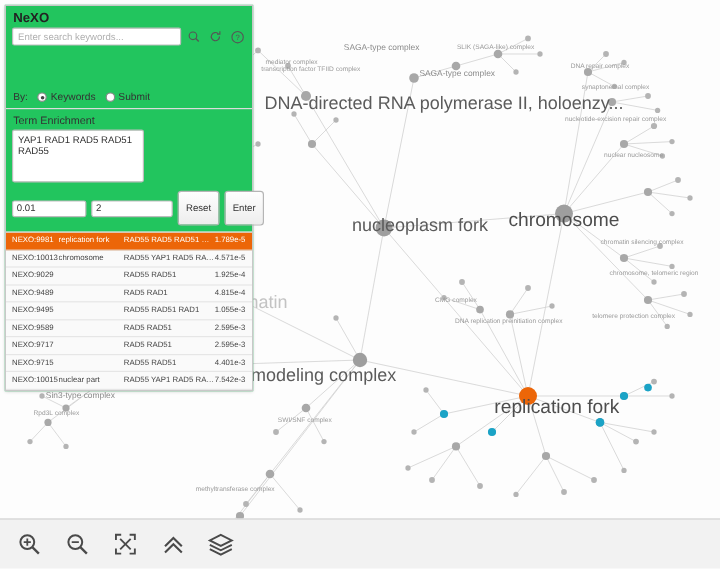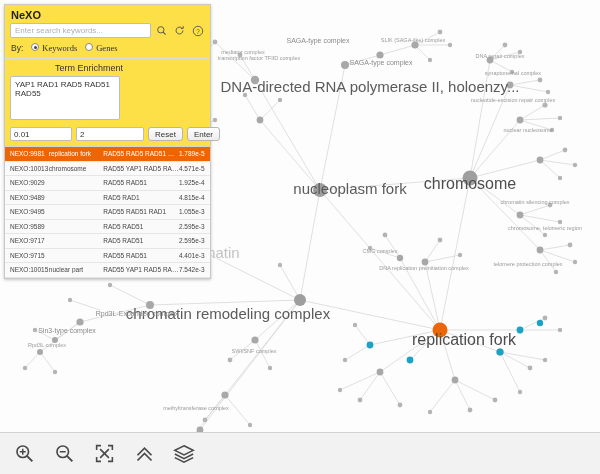--- a/index.html
+++ b/index.html
@@ -48,21 +48,21 @@
   }
   .node-label.small {
     font-size: 7px;
     color: #8a8a8a;
   }
   
   #panel {
     position: absolute;
     left: 4px; top: 4px;
     width: 205px;
-    background: #fde047;
+    background: #22c55e;
     border: 1px solid #c8c8c8;
     box-shadow: 0 1px 3px rgba(0,0,0,0.22);
     font-size: 9px;
     color: #333;
   }
   #panel-title {
     padding: 4px 6px 2px 6px;
     font-size: 11px;
     font-weight: bold;
     color: #222;
@@ -96,22 +96,23 @@
     display: flex;
     align-items: center;
     justify-content: center;
   }
   .radio-row {
     display: flex;
     align-items: center;
     padding: 1px 6px 5px 6px;
     gap: 8px;
     font-size: 8.5px;
-  }
-  .radio-item { display: flex; align-items: flex-start; gap: 3px; font-family: Liberation Serif, serif; }
+    margin-top: 32px;
+  }
+  .radio-item { display: flex; align-items: flex-end; gap: 3px; }
   .radio {
     width: 8px; height: 8px;
     border-radius: 50%;
     border: 1px solid #888;
     background: #fff;
     display: inline-block;
     position: relative;
     box-sizing: border-box;
   }
   .radio.checked::after {
@@ -122,21 +123,20 @@
     border-radius: 50%;
     background: #444;
   }
   .section-divider {
     border-top: 1px solid #dcdcdc;
   }
   .section-title {
     padding: 4px 6px 3px 6px;
     font-size: 9px;
     color: #333;
-    margin-left: 44px;
   }
   .term-box {
     margin: 0 5px 5px 5px;
     height: 44px;
     background: #fff;
     border: 1px solid #bdbdbd;
     border-radius: 2px;
     font-size: 8px;
     color: #333;
     padding: 3px 4px;
@@ -158,21 +158,21 @@
     background: #fff;
     font-size: 8px;
     padding: 0 3px;
     box-sizing: border-box;
     border-radius: 2px;
     color: #333;
     font-family: "Liberation Sans", sans-serif;
   }
   .param-input.wide { width: 68px; }
   .btn {
-    height: 14px;
+    height: 29px;
     border: 1px solid #b5b5b5;
     background: linear-gradient(#fefefe, #ededed);
     border-radius: 3px;
     font-size: 8px;
     color: #333;
     padding: 0 6px;
     cursor: pointer;
     font-family: "Liberation Sans", sans-serif;
   }
   
@@ -514,21 +514,21 @@
     </div>
 
     <div class="radio-row">
       <span>By:</span>
       <span class="radio-item">
         <span class="radio checked"></span>
         <span>Keywords</span>
       </span>
       <span class="radio-item">
         <span class="radio"></span>
-        <span>Genes</span>
+        <span>Submit</span>
       </span>
     </div>
 
     <div class="section-divider"></div>
     <div class="section-title">Term Enrichment</div>
     <textarea class="term-box" style="">YAP1 RAD1 RAD5 RAD51 RAD55</textarea>
 
     <div class="param-row">
       <input class="param-input" type="text" value="0.01" style="">
       <input class="param-input wide" type="text" value="2" style="">

